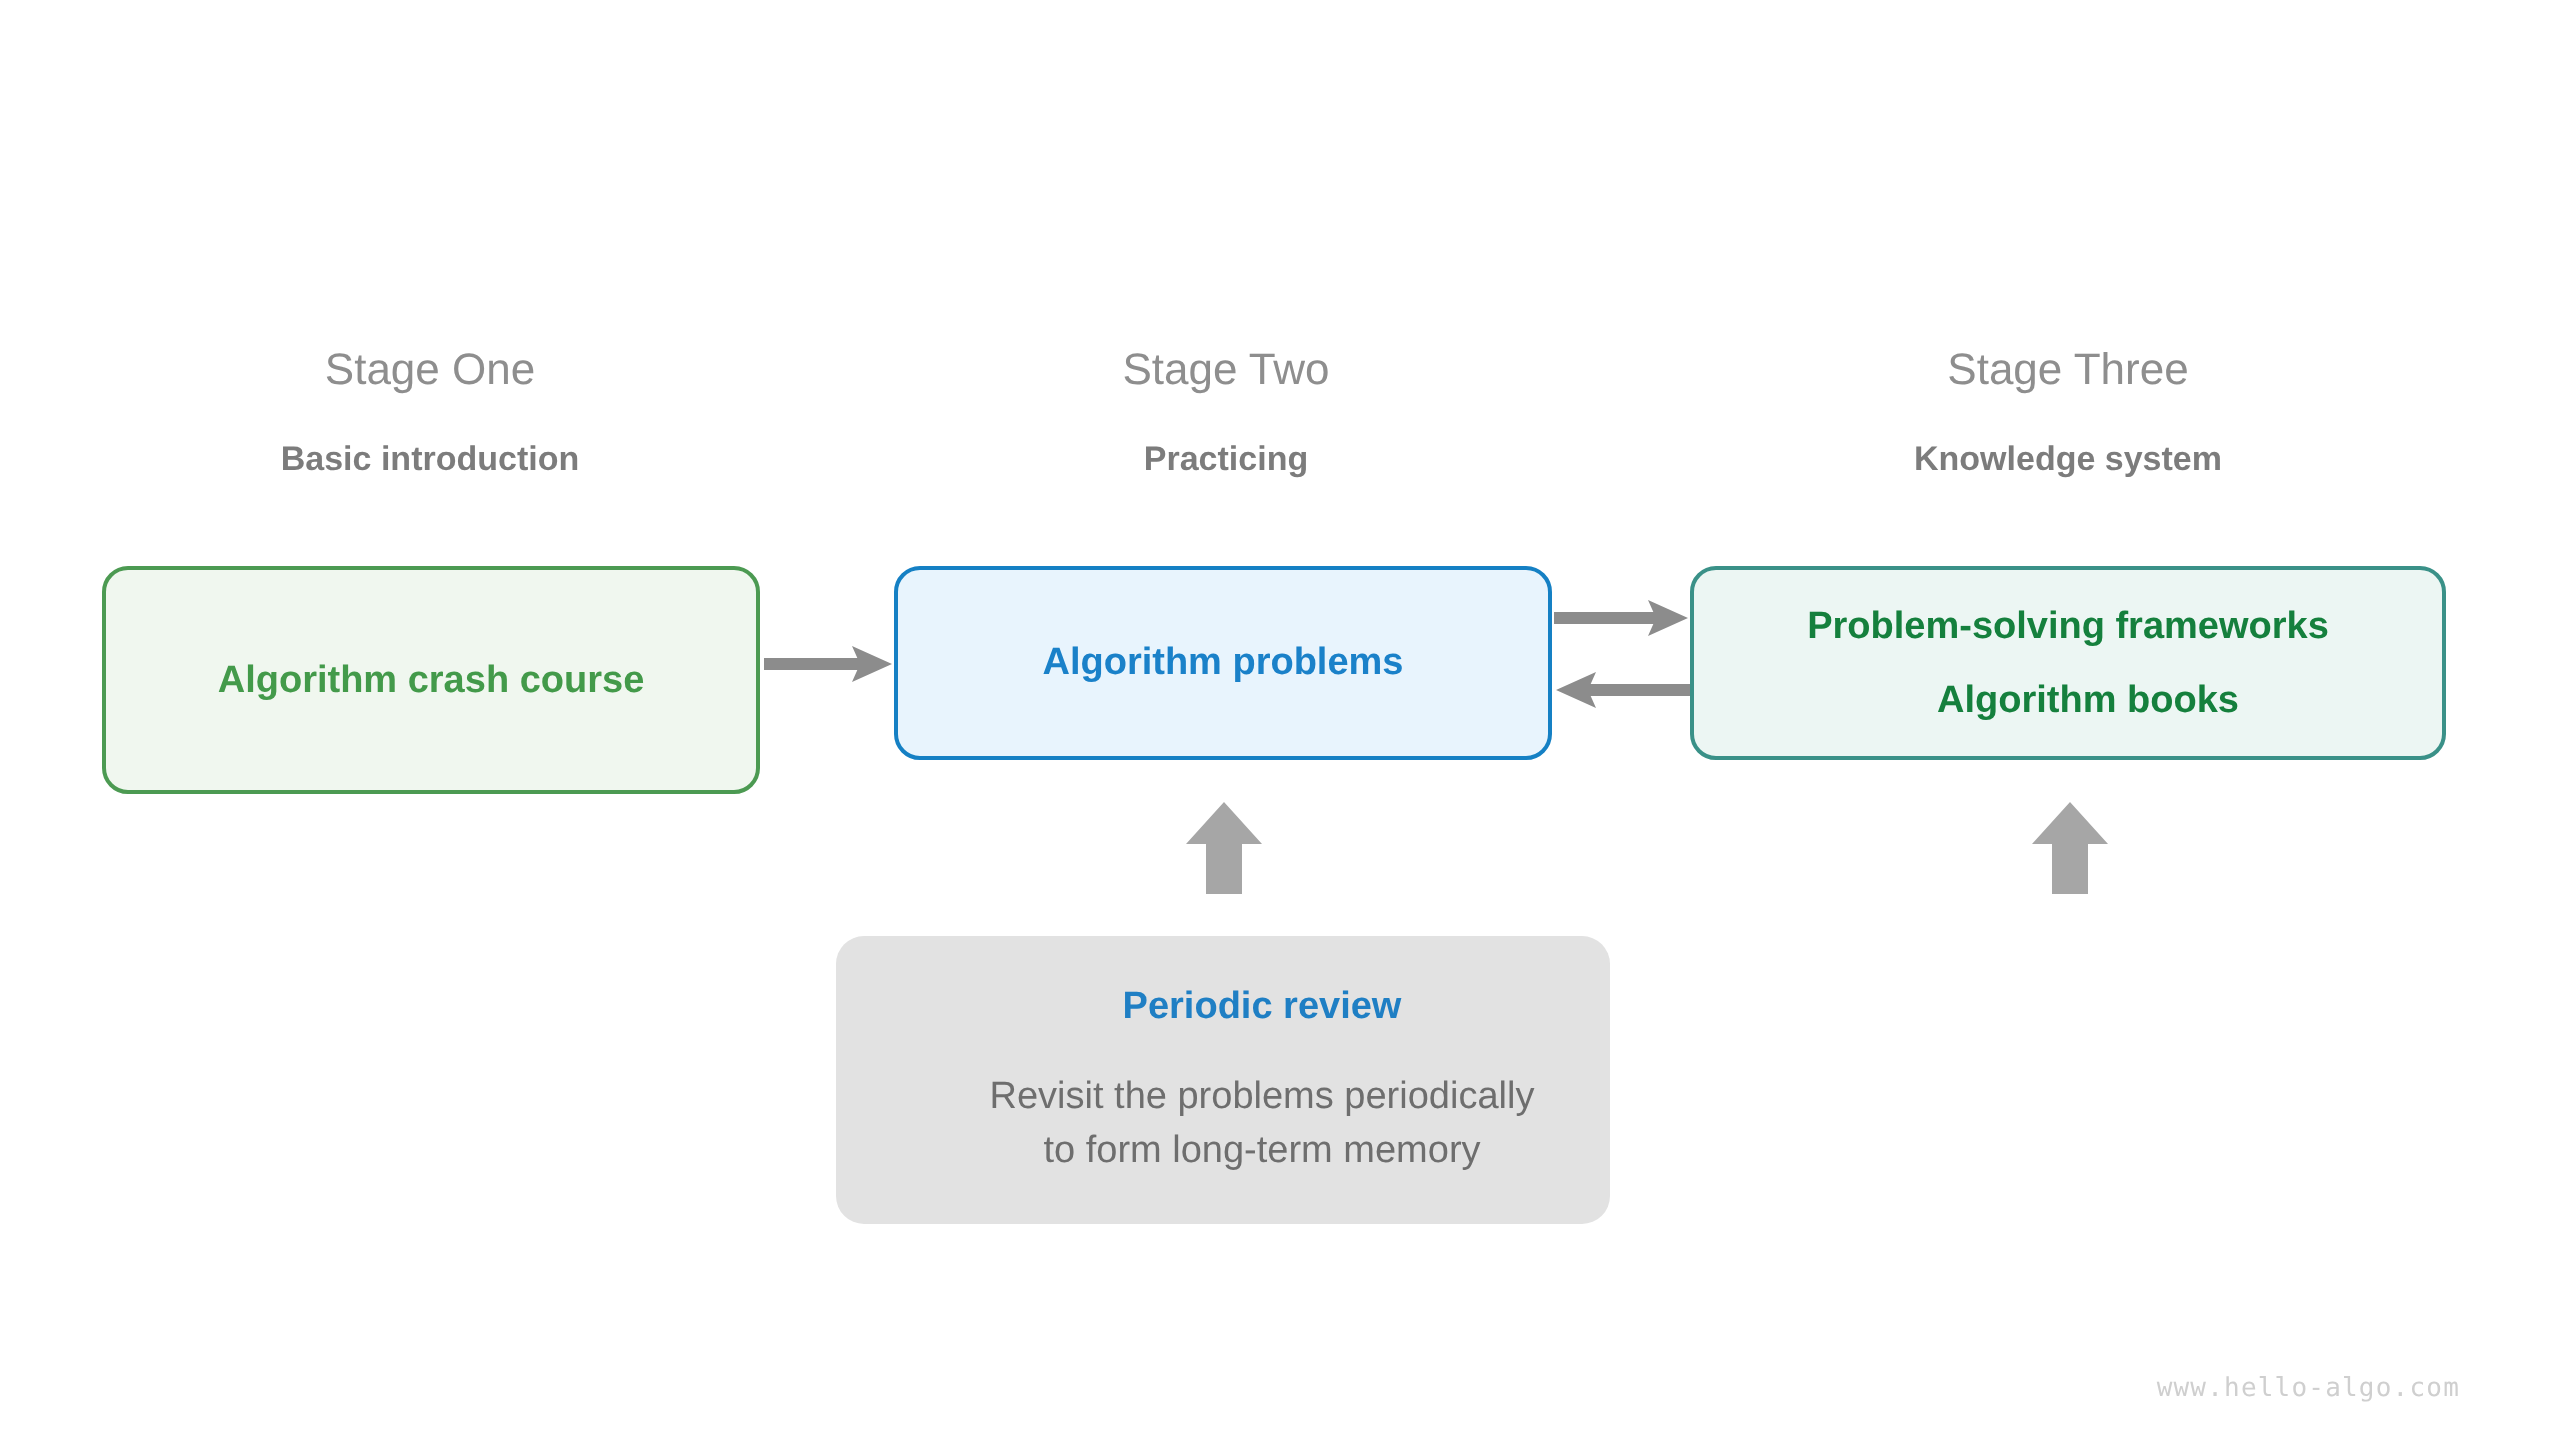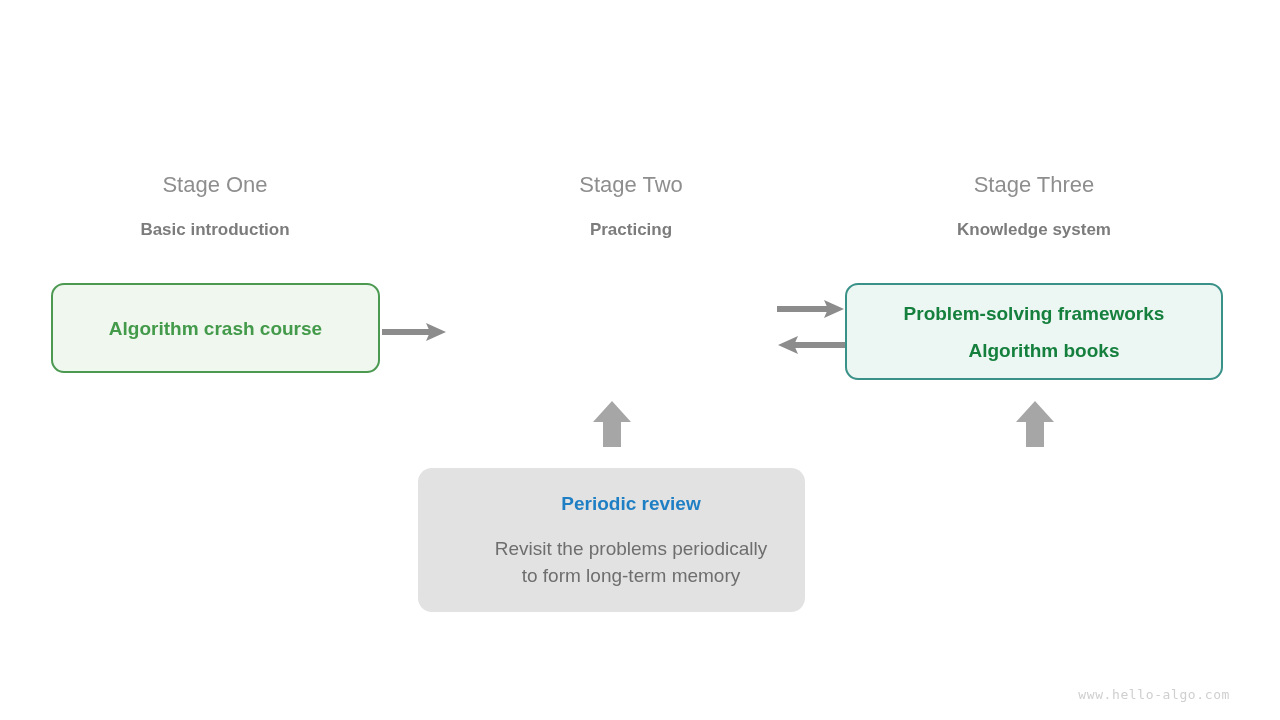--- a/index.html
+++ b/index.html
@@ -62,21 +62,21 @@
     font-weight: bold;
     line-height: 25px;
     white-space: nowrap;
   }
   .stage-box .line + .line {
     margin-top: 12px;
     margin-left: 20px;
   }
 
   #box-one {
-    left: 51px; top: 283px; width: 329px; height: 90px;
+    left: 51px; top: 283px; width: 329px; height: 114px;
     background: #f0f7ef;
     border-color: #4c9a52;
   }
   #box-one .line { color: #439a4a; }
 
   #box-two {
     left: 447px; top: 283px; width: 329px; height: 97px;
     background: #e8f4fd;
     border-color: #1580c4;
   }
@@ -150,34 +150,37 @@
 </head>
 <body>
 
 <div id="canvas">
 
   <div class="stage-head" style="left:35px; top:172px;">
     <div class="stage-title">Stage One</div>
     <div class="stage-sub">Basic introduction</div>
   </div>
 
-  <div class="stage-head" style="left:451px; top:172px;text-align:center;">
+  <div class="stage-head" style="left:433px; top:172px;text-align:center;">
     <div class="stage-title">Stage Two</div>
     <div class="stage-sub">Practicing</div>
   </div>
 
   <div class="stage-head" style="left:854px; top:172px;">
     <div class="stage-title">Stage Three</div>
     <div class="stage-sub">Knowledge system</div>
   </div>
 
   <div class="stage-box" id="box-one">
     <div class="line">Algorithm crash course</div>
   </div>
 
+  <div class="stage-box" id="box-two">
+    <div class="line">Algorithm problems</div>
+  </div>
 
   <div class="stage-box" id="box-three">
     <div class="line">Problem-solving frameworks</div>
     <div class="line">Algorithm books</div>
   </div>
 
   <div class="support-box" id="support-left">
     <div class="support-title">Periodic review</div>
     <div class="support-body">Revisit the problems periodically</div>
     <div class="support-body" style="margin-top:0">to form long-term memory</div>

